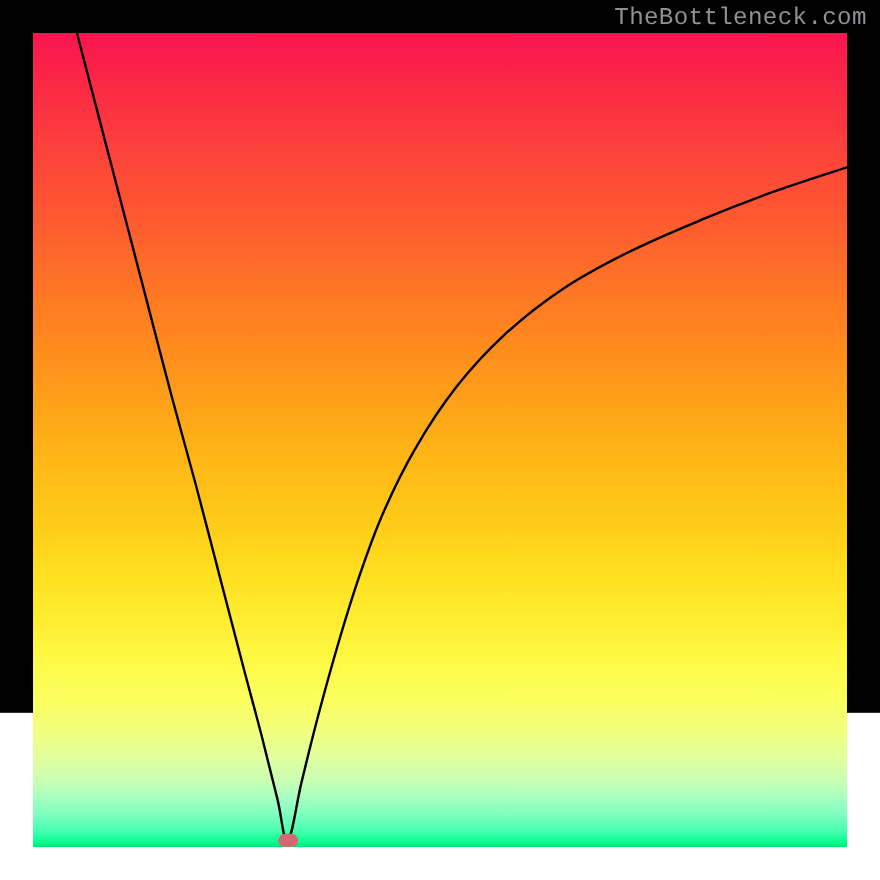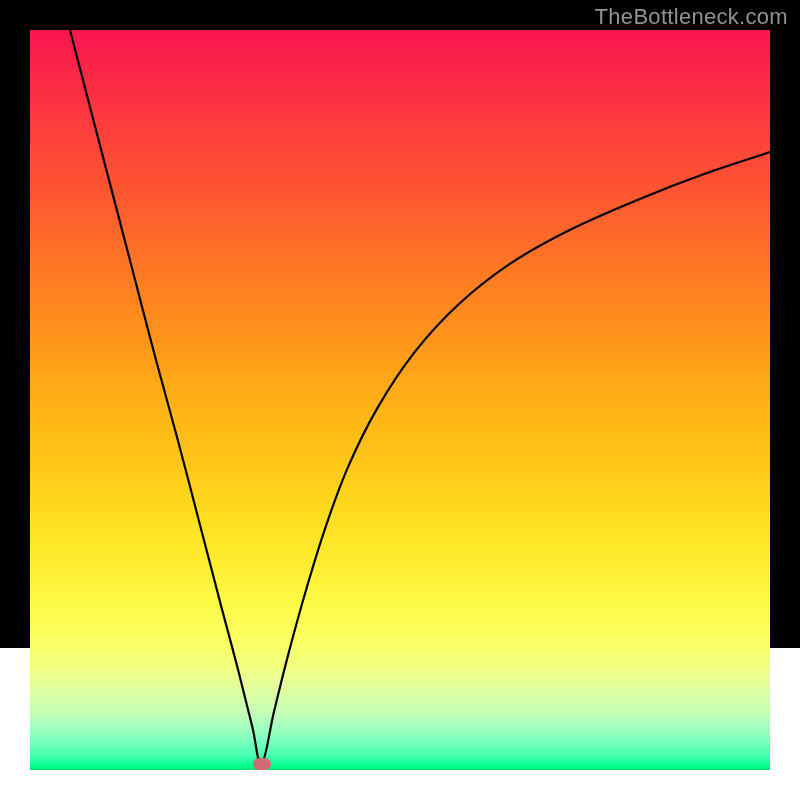--- a/index.html
+++ b/index.html
@@ -8,20 +8,21 @@
     width: 800px;
     height: 800px;
     background: #ffffff;
     font-family: Arial, Helvetica, sans-serif;
   }
   #container {
     position: relative;
     width: 800px;
     height: 648px;
     background: #000000;
+    font-family: Liberation Mono, monospace;
   }
   #plot {
     position: absolute;
     left: 30px;
     top: 30px;
     width: 740px;
     height: 740px;
     overflow: hidden;
   }
   #gradient {

